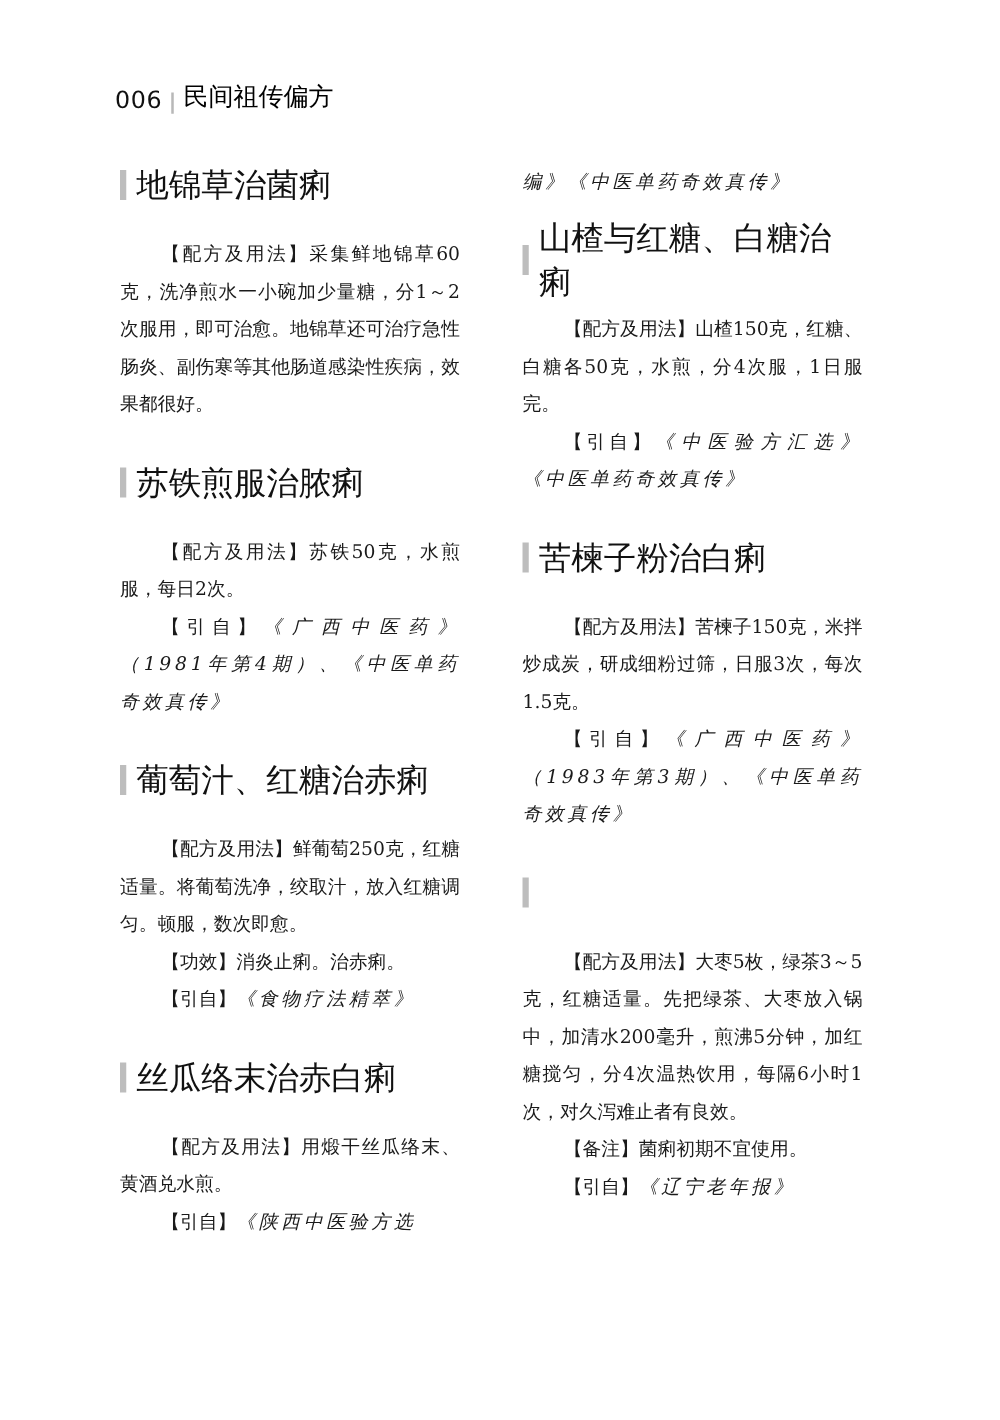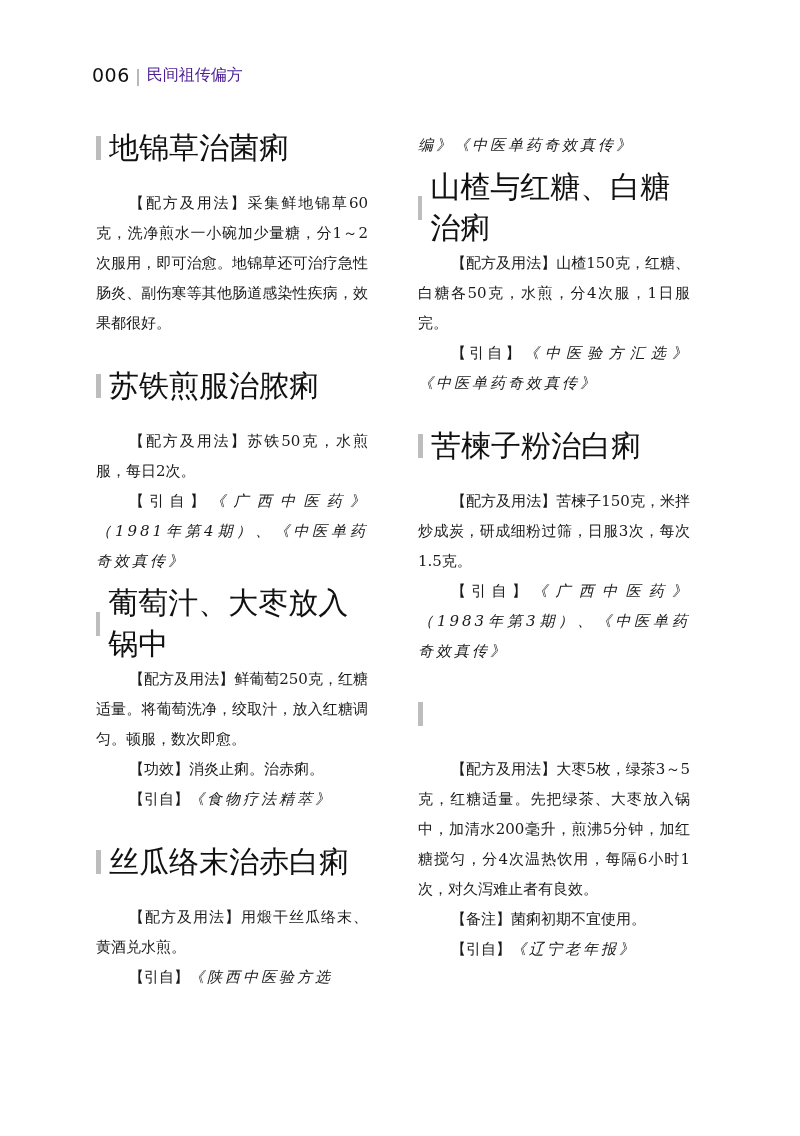--- a/index.html
+++ b/index.html
@@ -1,24 +1,24 @@
 <!DOCTYPE html>
 <html><head>
 <meta charset="utf-8">
 <style>
   html, body { margin: 0; padding: 0; background: #ffffff; }
   body { width: 800px; height: 1136px; position: relative; overflow: hidden; color: #1a1a1a; }
   .header { position: absolute; left: 92px; top: 64px; display: flex; align-items: flex-end; font-family: "DejaVu Sans", sans-serif; }
   .pnum { font-size: 19px; letter-spacing: 0.5px; color: #111; }
   .hsep { width: 2px; height: 17px; background: #b8b8b8; margin: 0 8px 0 7px; }
-  .btitle { font-size: 16px; color: #4c1d95; }
+  .btitle { font-size: 20px; color: #000000; }
   .col { position: absolute; top: 130px; width: 272px; }
   .col.left { left: 96px; }
   .col.right { left: 418px; }
-  .sec-title { display: flex; align-items: center; font-family: "DejaVu Sans", sans-serif; font-size: 30px; color: #111; height: 36px; }
+  .sec-title { display: flex; align-items: center; font-family: "DejaVu Sans", sans-serif; font-size: 26px; color: #111; height: 36px; }
   .sec-title .bar { width: 5px; height: 24px; background: #bdbdbd; margin-right: 8px; }
   .para { font-family: "DejaVu Serif", serif; font-size: 15px; line-height: 30px; text-align: justify; color: #1a1a1a; margin: 0; }
   .para.indent { text-indent: 33px; }
   .tag { font-family: "DejaVu Sans", sans-serif; margin-top: 16px; }
   .cite { letter-spacing: 3px; font-style: italic; }
   .gap-title { height: 22px; }
   .gap-sec { height: 30px; }
 </style>
 </head>
 <body>
@@ -48,21 +48,21 @@
       </div>
     <div class="gap-title"></div>
     <p class="para indent"><span class="tag">【配方及用法】</span><span>苏铁50克，水煎服，每日2次。</span></p>
     <p class="para indent"><span class="tag">【引自】</span><span class="cite">《广西中医药》（1981年第4期）、《中医单药奇效真传》</span></p>
   </div>
   <div class="gap-sec"></div>
 
   <div class="section">
     <div class="sec-title">
         <span class="bar"></span>
-        <span>葡萄汁、大枣放入锅中</span>
+        <span>葡萄汁、红糖治赤痢</span>
       </div>
     <div class="gap-title"></div>
     <p class="para indent"><span class="tag">【配方及用法】</span><span>鲜葡萄250克，红糖适量。将葡萄洗净，绞取汁，放入红糖调匀。顿服，数次即愈。</span></p>
     <p class="para indent"><span class="tag">【功效】</span><span>消炎止痢。治赤痢。</span></p>
     <p class="para indent"><span class="tag">【引自】</span><span class="cite">《食物疗法精萃》</span></p>
   </div>
   <div class="gap-sec"></div>
 
   <div class="section">
     <div class="sec-title">

